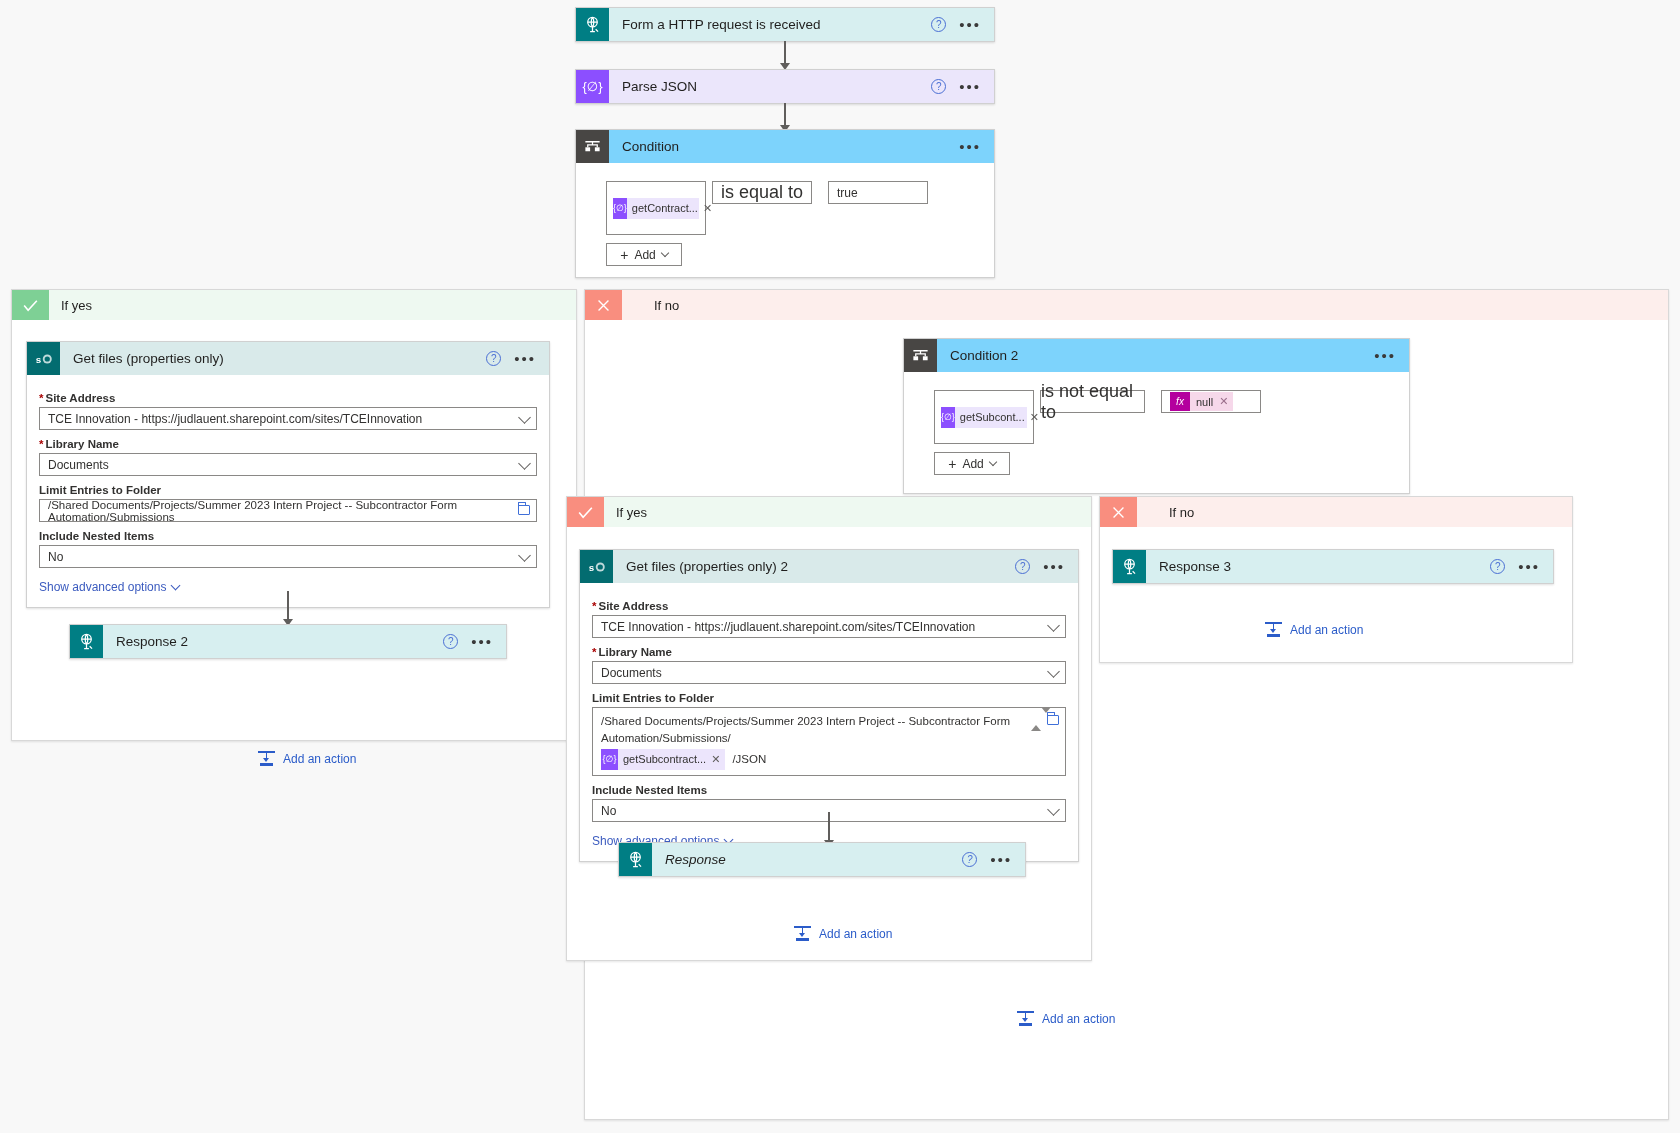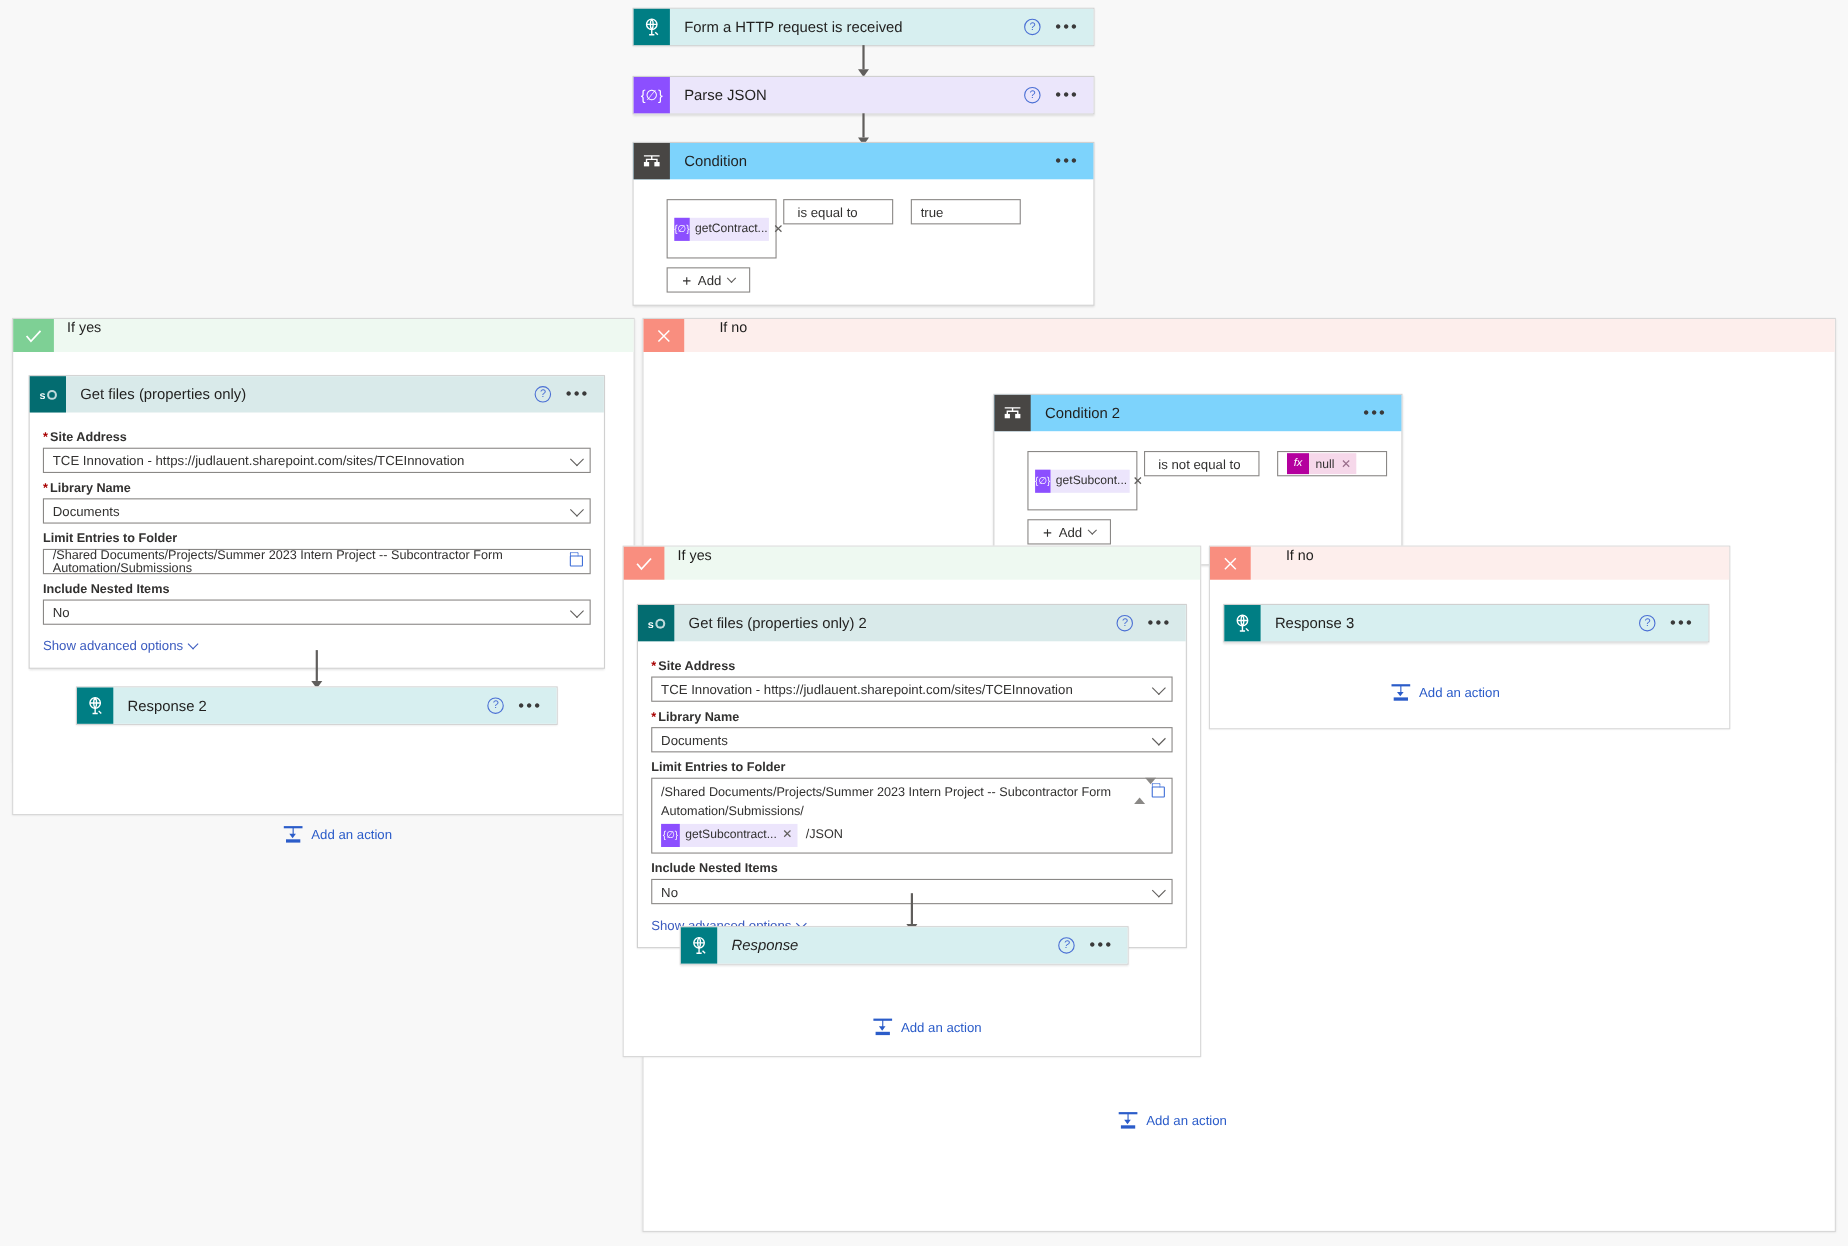--- a/index.html
+++ b/index.html
@@ -123,22 +123,22 @@
     font-size:11px; color:#323130; max-width:100%;
   }
   .token .tico {
     width:17px;height:21px;background:#8c4fff;color:#fff;
     font-size:9px;display:flex;align-items:center;justify-content:center;
   }
   .token .tlab { padding:0 5px; white-space:nowrap; }
   .token .tx { padding-right:5px; color:#605e5c; font-size:11px; cursor:pointer; }
   .cond-op {
     width:100px; height:23px; border:1px solid #8a8886; background:#fff;
-    position:relative; display:flex; align-items:center; padding:0 12px;
-    font-size:12px; margin-left:6px;
+    position:relative; display:flex; align-items:center; padding:0 0;
+    font-size:18px; margin-left:6px;justify-content:center;
   }
   .cond-val {
     width:100px; height:23px; border:1px solid #8a8886; background:#fff;
     display:flex; align-items:center; padding:0 8px; font-size:12px;
     margin-left:16px;
   }
   .fx-token {
     display:inline-flex; align-items:center; background:#f6d8ea; height:19px;justify-content:center;
   }
   .fx-token .fico {
@@ -158,21 +158,21 @@
   .add-btn .c {
     width:6px;height:6px;border-right:1.3px solid #605e5c;
     border-bottom:1.3px solid #605e5c;transform:rotate(45deg);margin-bottom:3px;
   }
 
   
   .branch {
     background:#fff; border:1px solid #d8d8d8;
     box-shadow:0 1px 2px rgba(0,0,0,.10);
   }
-  .branch-head { display:flex; height:30px; }
+  .branch-head { display:flex; align-items:center; height:30px; }
   .branch-head .bico { width:37px; height:30px; display:flex; align-items:center; justify-content:center; }
   .branch-head .blabel { padding-left:12px; font-size:13px; color:#201f1e; }
   .yes .bico { background:#7ed095; }
   .yes-strip { background:#eef9f1; }
   .no  .bico { background:#f98e7f; }
   .no-strip  { background:#fdeeec;gap:20px; }
   .tick svg, .cross svg { display:block; }
 
   
   .arrow { position:absolute; }
@@ -382,21 +382,21 @@
 <div class="abs branch no" style="left:584px; top:289px; width:1085px; height:831px;">
   <div class="branch-head no-strip">
     <div class="bico cross">
       <svg width="17" height="17" viewBox="0 0 24 24" fill="none" stroke="#fff" stroke-width="1.9">
         <path d="M5 5l14 14M19 5L5 19"></path>
       </svg>
     </div>
     <div class="blabel">If no</div>
   </div>
 
-  <div class="abs card" style="left:318px; top:68px; width:372px; height:156px;">
+  <div class="abs card" style="left:318px; top:48px; width:507px; height:156px;">
     <div class="card-head h-cond">
       <div class="card-icon i-cond">
         <svg width="19" height="19" viewBox="0 0 24 24" fill="none" stroke="#fff" stroke-width="1.6">
           <path d="M3 6h18M12 6v4M12 10H6v3M12 10h6v3"></path>
           <rect x="3" y="13" width="6" height="5" fill="#fff" stroke="none"></rect>
           <rect x="15" y="13" width="6" height="5" fill="#fff" stroke="none"></rect>
         </svg>
       </div>
       <div class="card-title">Condition 2</div>
       <div class="head-actions">

